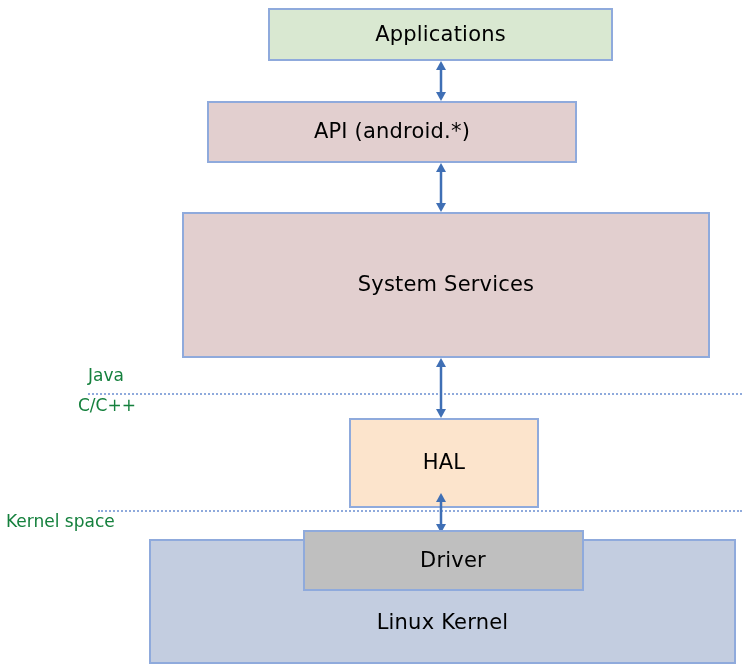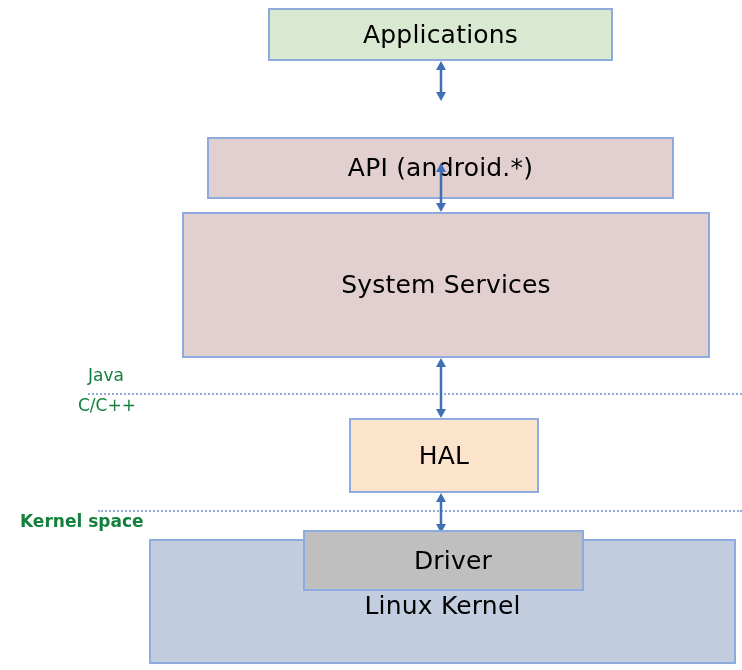--- a/index.html
+++ b/index.html
@@ -18,53 +18,52 @@
     background: #ffffff;
     overflow: hidden;
   }
   .box {
     position: absolute;
     box-sizing: border-box;
     border: 2px solid #8faadc;
     display: flex;
     align-items: center;
     justify-content: center;
-    font-size: 25px;
+    font-size: 21px;
     color: #000000;
     letter-spacing: 0.2px;
   }
   .box-label {
     display: block;
     text-align: center;
     line-height: 1.1;
   }
   
   #box-applications {
     left: 268px;  top: 8px;   width: 345px; height: 53px;
     background: #d9e8d1;
   }
   #box-api {
-    left: 207px;  top: 101px; width: 467px; height: 62px;
+    left: 207px;  top: 101px; width: 370px; height: 62px;
     background: #e2cfcf;
-    margin-top: 36px;
   }
   #box-system-services {
     left: 182px;  top: 212px; width: 528px; height: 146px;
     background: #e2cfcf;
     justify-content: center;
   }
   #box-hal {
-    left: 349px;  top: 418px; width: 190px; height: 75px;
+    left: 349px;  top: 418px; width: 190px; height: 90px;
     background: #fce4cc;
   }
   #box-linux-kernel {
     left: 149px;  top: 539px; width: 587px; height: 125px;
     background: #c3cde0;
     align-items: flex-end;
-    padding-bottom: 43px;
+    padding-bottom: 28px;
   }
   #box-driver {
     left: 303px;  top: 530px; width: 281px; height: 61px;
     background: #bfbfbf;
     z-index: 5;
     padding-left: 19px;
   }
 
   
   .arrow {
@@ -92,21 +91,21 @@
   .divider-label {
     position: absolute;
     font-size: 17px;
     color: #15803d;
     white-space: nowrap;
     line-height: 1.15;
   }
   #label-java        { left: 88px;  top: 366px; }
   #label-cpp         { left: 78px;  top: 396px; text-align: right; }
   #label-user-space  { left: 24px;  top: 480px; font-weight: bold; }
-  #label-kernel-space{ left: 20px;   top: 512px; font-weight: bold; }
+  #label-kernel-space{ left: 6px;   top: 512px; font-weight: normal; }
 </style>
 </head>
 <body>
 
 <div id="diagram">
 
   <div class="box" id="box-applications">
     <span class="box-label">Applications</span>
   </div>
 

